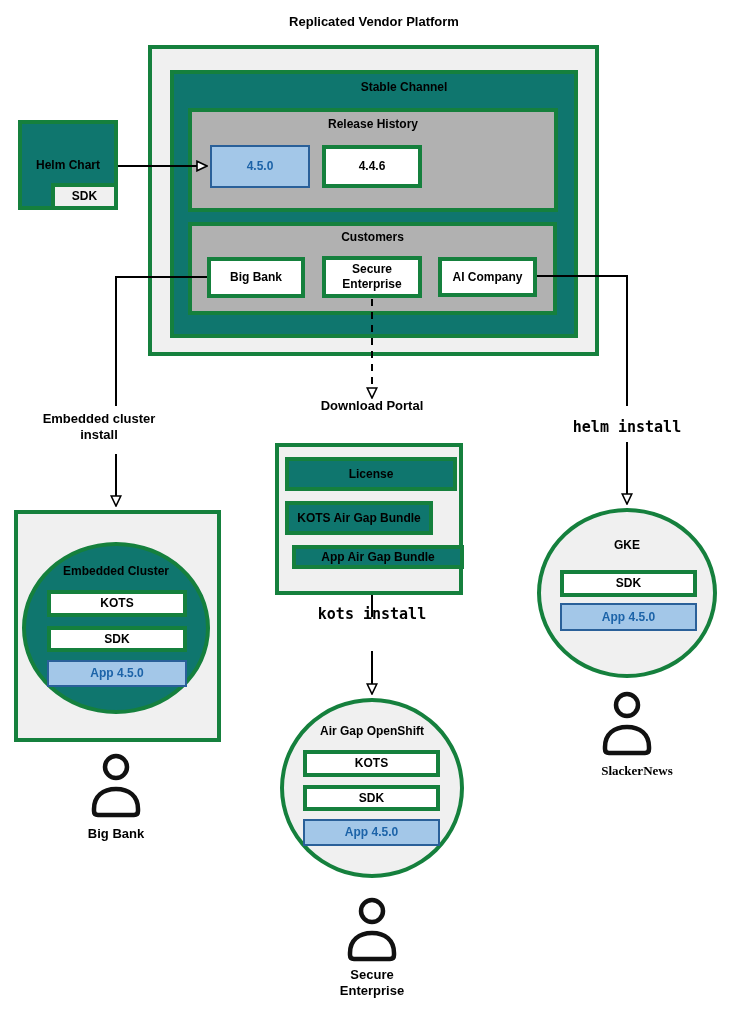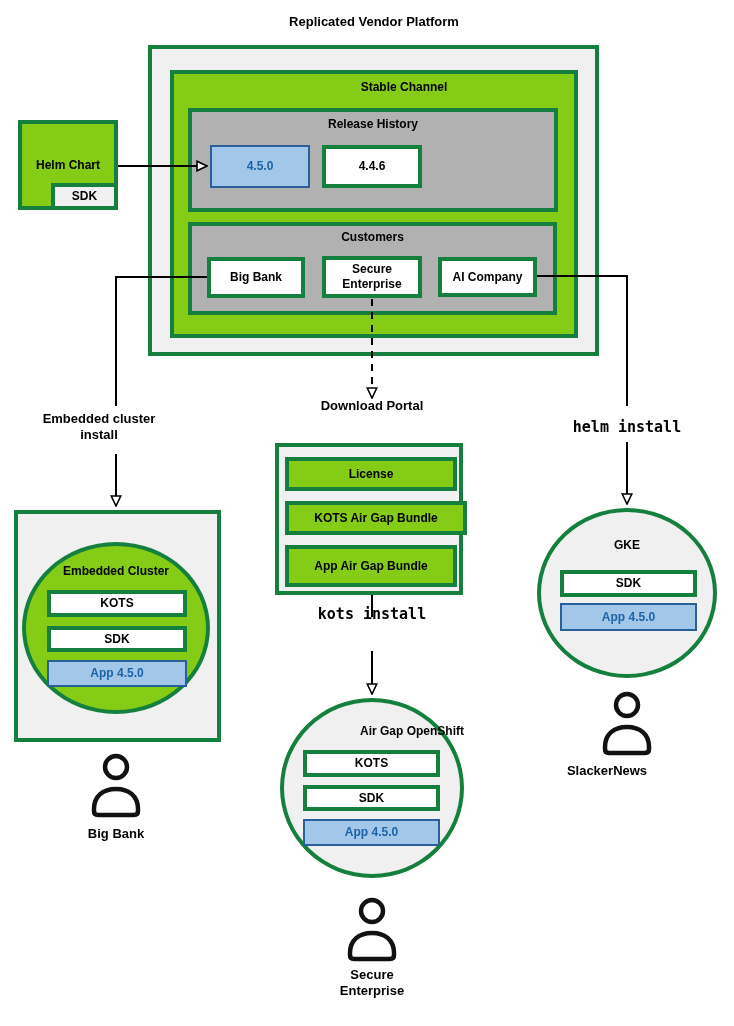--- a/index.html
+++ b/index.html
@@ -4,21 +4,21 @@
 <style>
   html,body { margin:0; padding:0; background:#fff; }
   #stage {
     position:relative; width:734px; height:1026px; background:#ffffff;
     font-family:"Liberation Sans", sans-serif; color:#000;
     overflow:hidden;
   }
   .abs { position:absolute; box-sizing:border-box; }
   .box { position:absolute; box-sizing:border-box; border:4px solid #15803d; }
   .fill-light { background:#f0f0f0; }
-  .fill-mid   { background:#84cc16; }
+  .fill-mid   { background:#0f766e; }
   .fill-dark  { background:#b1b1b1; }
   .fill-white { background:#ffffff; }
   .lbl { font-weight:bold; font-size:12px; line-height:1.25; text-align:center; }
   .lbl-lg { font-size:13px; }
   .center { display:flex; align-items:center; justify-content:center; }
   .mono { font-family:"DejaVu Sans Mono","Liberation Mono",monospace; font-weight:bold; font-size:15px; }
   .hl {
     background:#a3c7e8; border:2px solid #2a6099; color:#1c63a8;
   }
   .circle { border-radius:50%; }
@@ -54,59 +54,59 @@
   <div class="abs lbl" style="left:18px; top:158px; width:100px;">Helm Chart</div>
   <div class="box fill-light center lbl" style="left:51px; top:183px; width:67px; height:27px;">SDK</div>
 
   <div class="abs lbl lbl-lg" style="left:34px; top:411px; width:130px;">Embedded cluster install</div>
   <div class="abs lbl lbl-lg" style="left:299px; top:398px; width:146px;">Download Portal</div>
   <div class="abs mono" style="left:552px; top:418px; width:150px; text-align:center;">helm install</div>
   <div class="abs mono" style="left:297px; top:605px; width:150px; text-align:center;">kots install</div>
 
   <div class="box fill-light" style="left:275px; top:443px; width:188px; height:152px;"></div>
   <div class="box fill-mid center lbl" style="left:285px; top:457px; width:172px; height:34px;">License</div>
-  <div class="box fill-mid center lbl" style="left:285px; top:501px; width:182px; height:34px;">KOTS Air Gap Bundle</div>
-  <div class="box fill-mid center lbl" style="left:285px; top:545px; width:172px; height:42px;">App Air Gap Bundle</div>
+  <div class="box fill-mid center lbl" style="left:285px; top:501px; width:148px; height:34px;">KOTS Air Gap Bundle</div>
+  <div class="box fill-mid center lbl" style="left:292px; top:545px; width:172px; height:24px;">App Air Gap Bundle</div>
 
   <div class="box fill-light" style="left:14px; top:510px; width:207px; height:232px;"></div>
   <div class="abs lbl" style="left:14px; top:521px; width:207px;margin-top:24px;">Linux VM</div>
   <div class="box fill-mid circle" style="left:22px; top:542px; width:188px; height:172px;"></div>
   <div class="abs lbl" style="left:22px; top:564px; width:188px;">Embedded Cluster</div>
   <div class="box fill-white center lbl" style="left:47px; top:590px; width:140px; height:27px;">KOTS</div>
   <div class="box fill-white center lbl" style="left:47px; top:626px; width:140px; height:26px;">SDK</div>
   <div class="box hl center lbl" style="left:47px; top:660px; width:140px; height:27px;">App 4.5.0</div>
 
   <svg class="person" style="left:89px; top:753px;" width="54" height="66" viewBox="0 0 54 66">
     <circle cx="27" cy="14" r="11" fill="none" stroke="#111" stroke-width="4.5"></circle>
     <path d="M9,62 C6.5,62 5,60.5 5,58 L5,56 C5,43 14,36 27,36 C40,36 49,43 49,56 L49,58 C49,60.5 47.5,62 45,62 Z" fill="none" stroke="#111" stroke-width="4.5" stroke-linejoin="round"></path>
   </svg>
   <div class="abs lbl lbl-lg" style="left:56px; top:826px; width:120px;">Big Bank</div>
 
   <div class="box fill-light circle" style="left:280px; top:698px; width:184px; height:180px;"></div>
-  <div class="abs lbl" style="left:280px; top:724px; width:184px;text-align:right;">Air Gap OpenShift</div>
+  <div class="abs lbl" style="left:280px; top:724px; width:184px;">Air Gap OpenShift</div>
   <div class="box fill-white center lbl" style="left:303px; top:750px; width:137px; height:27px;">KOTS</div>
   <div class="box fill-white center lbl" style="left:303px; top:785px; width:137px; height:26px;">SDK</div>
   <div class="box hl center lbl" style="left:303px; top:819px; width:137px; height:27px;">App 4.5.0</div>
 
   <svg class="person" style="left:345px; top:897px;" width="54" height="66" viewBox="0 0 54 66">
     <circle cx="27" cy="14" r="11" fill="none" stroke="#111" stroke-width="4.5"></circle>
     <path d="M9,62 C6.5,62 5,60.5 5,58 L5,56 C5,43 14,36 27,36 C40,36 49,43 49,56 L49,58 C49,60.5 47.5,62 45,62 Z" fill="none" stroke="#111" stroke-width="4.5" stroke-linejoin="round"></path>
   </svg>
   <div class="abs lbl lbl-lg" style="left:327px; top:967px; width:90px;">Secure Enterprise</div>
 
   <div class="box fill-light circle" style="left:537px; top:508px; width:180px; height:170px;"></div>
   <div class="abs lbl" style="left:537px; top:538px; width:180px;">GKE</div>
   <div class="box fill-white center lbl" style="left:560px; top:570px; width:137px; height:27px;">SDK</div>
   <div class="box hl center lbl" style="left:560px; top:603px; width:137px; height:28px;">App 4.5.0</div>
 
   <svg class="person" style="left:600px; top:691px;" width="54" height="66" viewBox="0 0 54 66">
     <circle cx="27" cy="14" r="11" fill="none" stroke="#111" stroke-width="4.5"></circle>
     <path d="M9,62 C6.5,62 5,60.5 5,58 L5,56 C5,43 14,36 27,36 C40,36 49,43 49,56 L49,58 C49,60.5 47.5,62 45,62 Z" fill="none" stroke="#111" stroke-width="4.5" stroke-linejoin="round"></path>
   </svg>
-  <div class="abs lbl lbl-lg" style="left:537px; top:763px; width:140px;">SlackerNews</div>
+  <div class="abs lbl lbl-lg" style="left:567px; top:763px; width:140px;font-family:Liberation Serif, serif;">SlackerNews</div>
 
   <svg class="overlay" width="734" height="1026" viewBox="0 0 734 1026">
     <defs>
       <marker id="arrow" viewBox="0 0 12 12" refX="11" refY="6" markerWidth="12" markerHeight="12" markerUnits="userSpaceOnUse" orient="auto">
         <path d="M1,1.2 L11,6 L1,10.8 Z" fill="#ffffff" stroke="#000" stroke-width="1.6"></path>
       </marker>
     </defs>
 
     <line x1="118" y1="166" x2="207" y2="166" stroke="#000" stroke-width="2" marker-end="url(#arrow)"></line>
 

